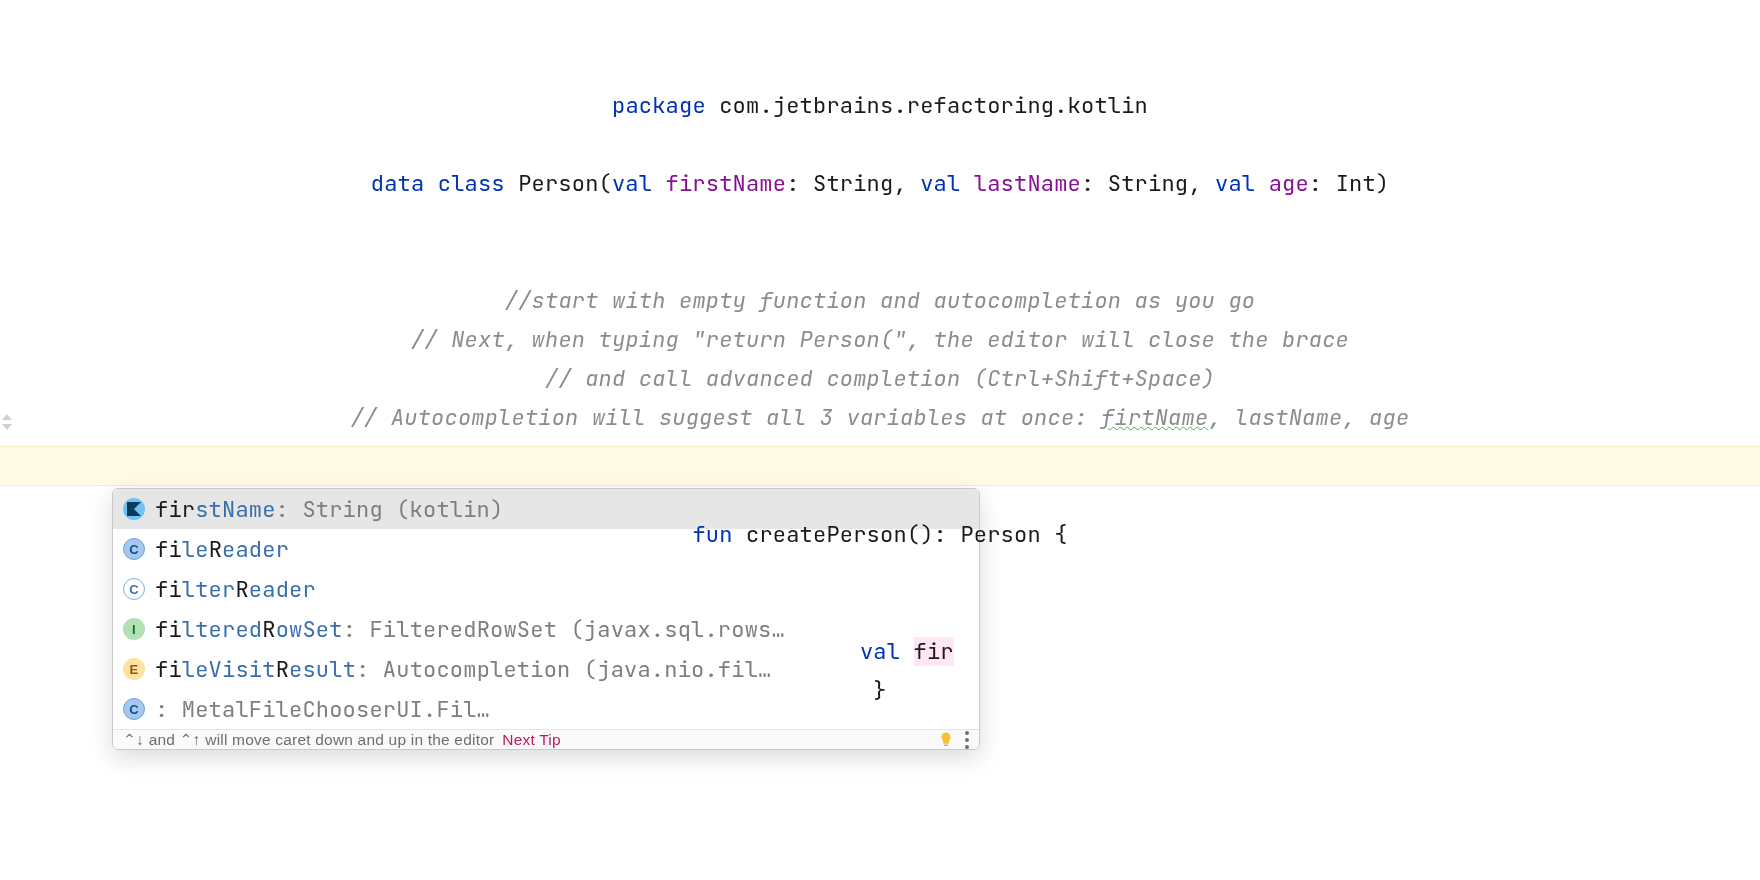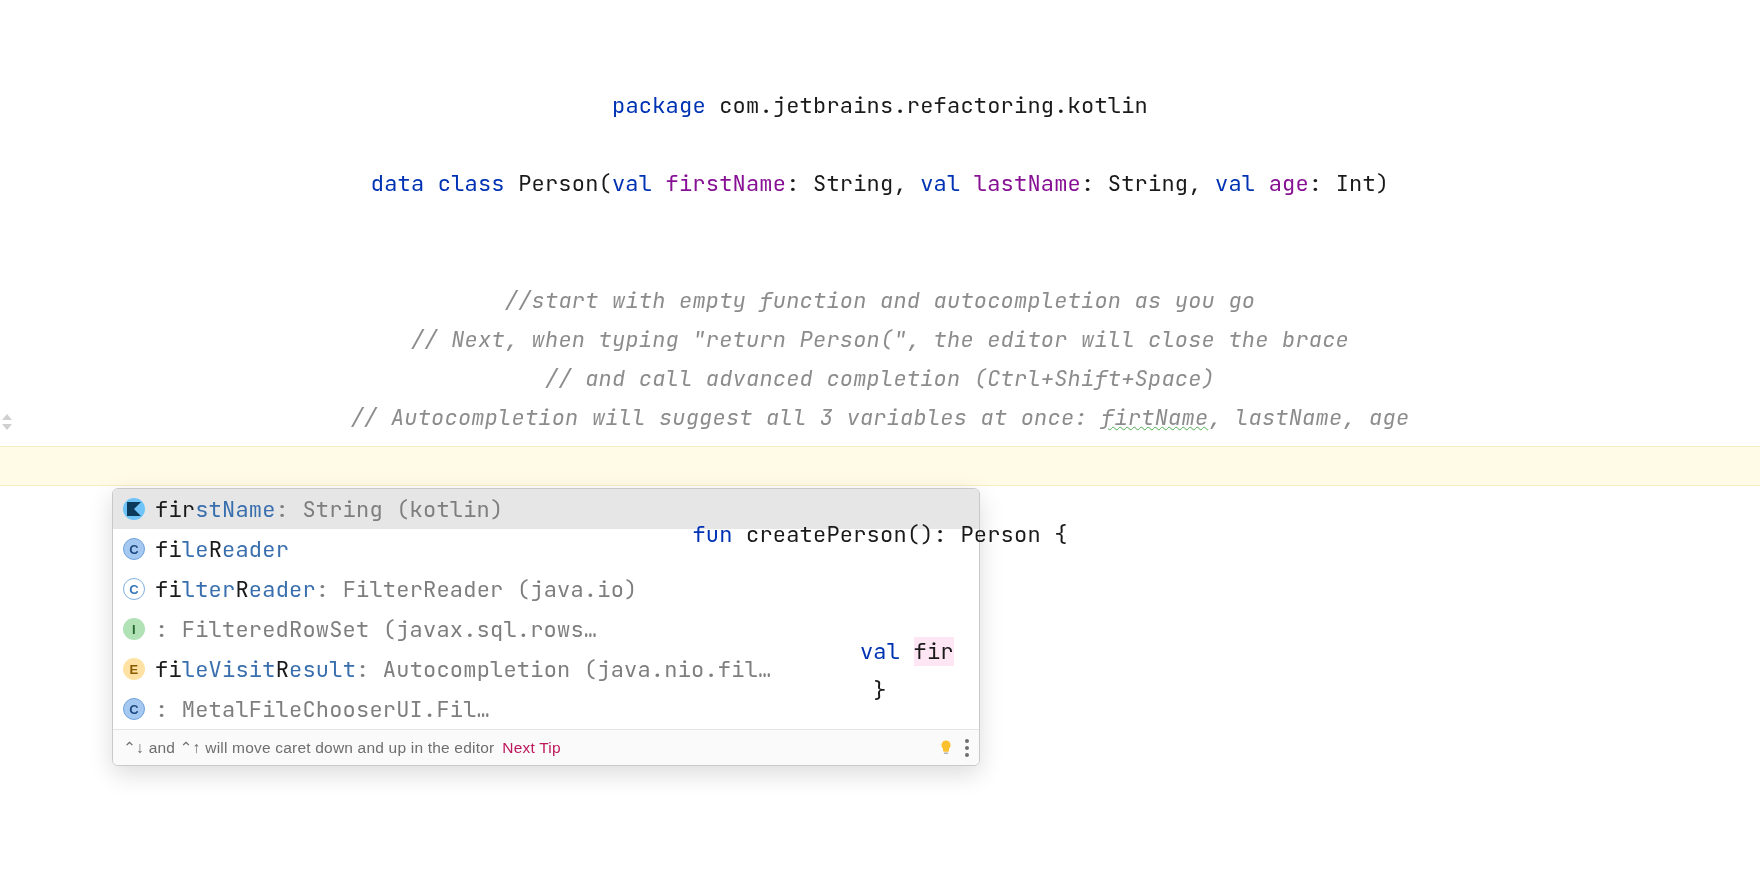--- a/index.html
+++ b/index.html
@@ -73,21 +73,21 @@
   .ic-kt { background: #6ec4f7; color: #0b3a5a; }
   .ic-c  { background: #a5c8f0; color: #1e4a84; border: 1px solid #6fa3de; }
   .ic-c-hollow { background: #ffffff; color: #3576b8; border: 1.5px solid #7eb1df; }
   .ic-i  { background: #b0e2b6; color: #246a2e; }
   .ic-e  { background: #ffe2a3; color: #8a5b00; }
   .item-name { color: #3a6fae; font-style: normal; }
   .item-name b { font-weight: 400; color: #1a1a1a; font-style: normal; }
   .item-tail { color: #7e7e7e; font-style: normal; }
   .popup-footer {
     display: flex; align-items: center;
-    height: 36px;
+    height: 20px;
     border-top: 1px solid #e5e5e5;
     background: #fafafa;
     padding: 0 10px;
     font-family: -apple-system, "Segoe UI", sans-serif;
     font-size: 15.5px;
     color: #6e6e6e;
   }
   .popup-footer .next-tip { color: #be185d; margin-left: 8px; cursor: pointer; }
   .popup-footer .spacer { flex: 1; }
   .bulb { width: 18px; height: 18px; margin-right: 10px; }
@@ -143,24 +143,24 @@
         <span class="item-name"><b>fir</b>stName</span>
         <span class="item-tail"> : String (kotlin)</span>
       </div>
       <div class="popup-item">
         <span class="item-icon ic-c">C</span>
         <span class="item-name"><b>fi</b>le<b>R</b>eader</span>
       </div>
       <div class="popup-item">
         <span class="item-icon ic-c-hollow">C</span>
         <span class="item-name"><b>fi</b>lter<b>R</b>eader</span>
-        <span class="item-tail"> : FilterReader (java.io)</span>
       </div>
       <div class="popup-item">
         <span class="item-icon ic-i">I</span>
+        <span class="item-name"><b>fi</b>ltered<b>R</b>owSet</span>
         <span class="item-tail"> : FilteredRowSet (javax.sql.rows…</span>
       </div>
       <div class="popup-item">
         <span class="item-icon ic-e">E</span>
         <span class="item-name"><b>fi</b>leVisit<b>R</b>esult</span>
         <span class="item-tail"> : Autocompletion (java.nio.fil…</span>
       </div>
       <div class="popup-item">
         <span class="item-icon ic-c">C</span>
         <span class="item-tail"> : MetalFileChooserUI.Fil…</span>

